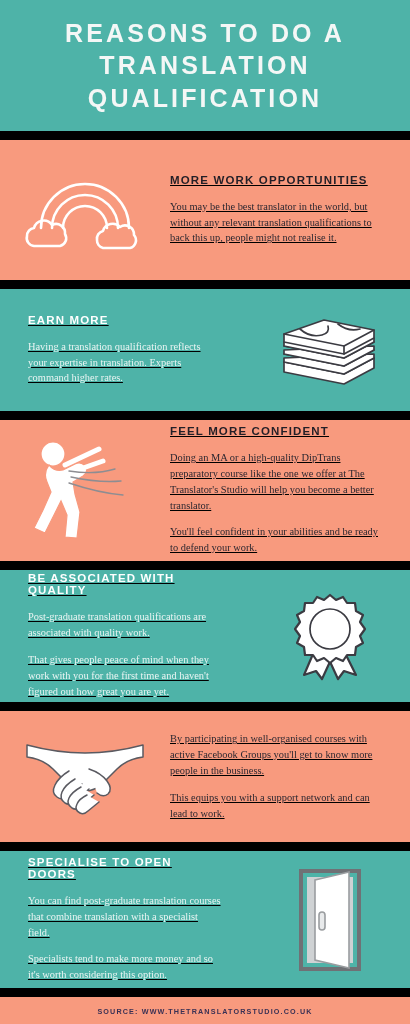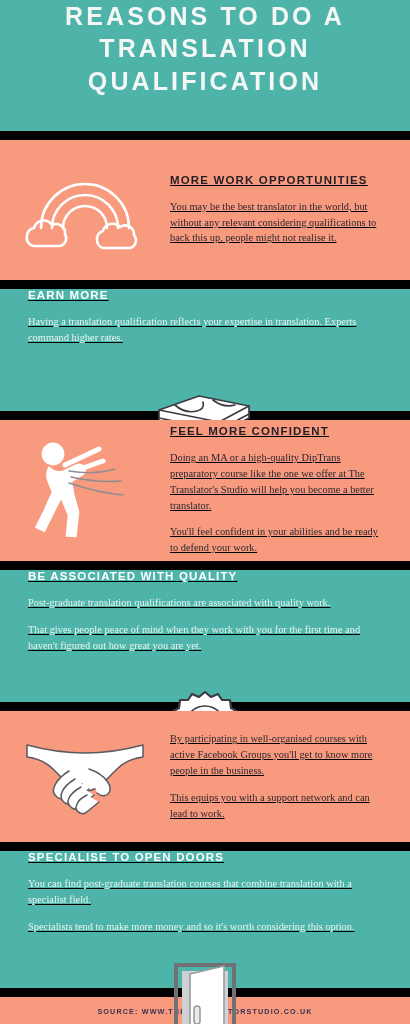--- a/index.html
+++ b/index.html
@@ -12,37 +12,37 @@
   .infographic { width:410px; height:1024px; position:relative; background:#000; }
 
   .band { width:100%; position:relative; }
   .band.teal   { background:#4EB3A8; }
   .band.salmon { background:#F89A7E; }
   .divider     { background:#000; width:100%; }
 
   
   .header {
     height:131px;
-    display:flex; justify-content:center;
+    display:flex; align-items:center; justify-content:center;
     padding:0 34px;
   }
   .title {
     color:#F4F7F6;
     font-size:25px;
     font-weight:bold;
     letter-spacing:3.1px;
     line-height:1.29;
     text-align:center;
     text-transform:uppercase;
   }
 
   
   .row { display:flex; align-items:center; height:100%;text-decoration:underline; }
   .row.icon-left  { flex-direction:row; }
-  .row.icon-right { flex-direction:column; }
+  .row.icon-right { }
 
   .icon-cell {
     flex:0 0 170px;
     display:flex; align-items:center; justify-content:center;
   }
   .icon-cell.narrow { flex:0 0 160px; }
   .text-cell { flex:1 1 auto; padding-right:24px; }
   .text-cell.left-pad { padding-left:28px; padding-right:28px; }
 
   .sec-title {
@@ -99,21 +99,21 @@
             <path d="M22 58 A44 44 0 0 1 110 58"></path>
             <path d="M33 58 A33 33 0 0 1 99 58"></path>
             <path d="M44 58 A22 22 0 0 1 88 58"></path>
             <path d="M8 66 a8 8 0 0 1 7-8 a10 10 0 0 1 18-3 a9 9 0 0 1 13 9 a8 8 0 0 1-5 12 l-26 0 a8 8 0 0 1-7-10 z"></path>
             <path d="M78 70 a8 8 0 0 1 6-9 a10 10 0 0 1 17-4 a9 9 0 0 1 14 8 a8 8 0 0 1-4 13 l-27 0 a8 8 0 0 1-6-8 z"></path>
           </g>
         </svg>
       </div>
       <div class="text-cell">
         <div class="sec-title">MORE WORK OPPORTUNITIES</div>
-        <div class="sec-p">You may be the best translator in the world, but without any relevant considering qualifications to back this up, people might not realise it.</div>
+        <div class="sec-p">You may be the best translator in the world, but without any relevant translation qualifications to back this up, people might not realise it.</div>
       </div>
     </div>
   </div>
   <div class="divider" style="height:9px"></div>
 
   <div class="band teal on-teal" style="height:122px">
     <div class="row icon-right">
       <div class="text-cell left-pad">
         <div class="sec-title">EARN MORE</div>
         <div class="sec-p">Having a translation qualification reflects your expertise in translation. Experts command higher rates.</div>

